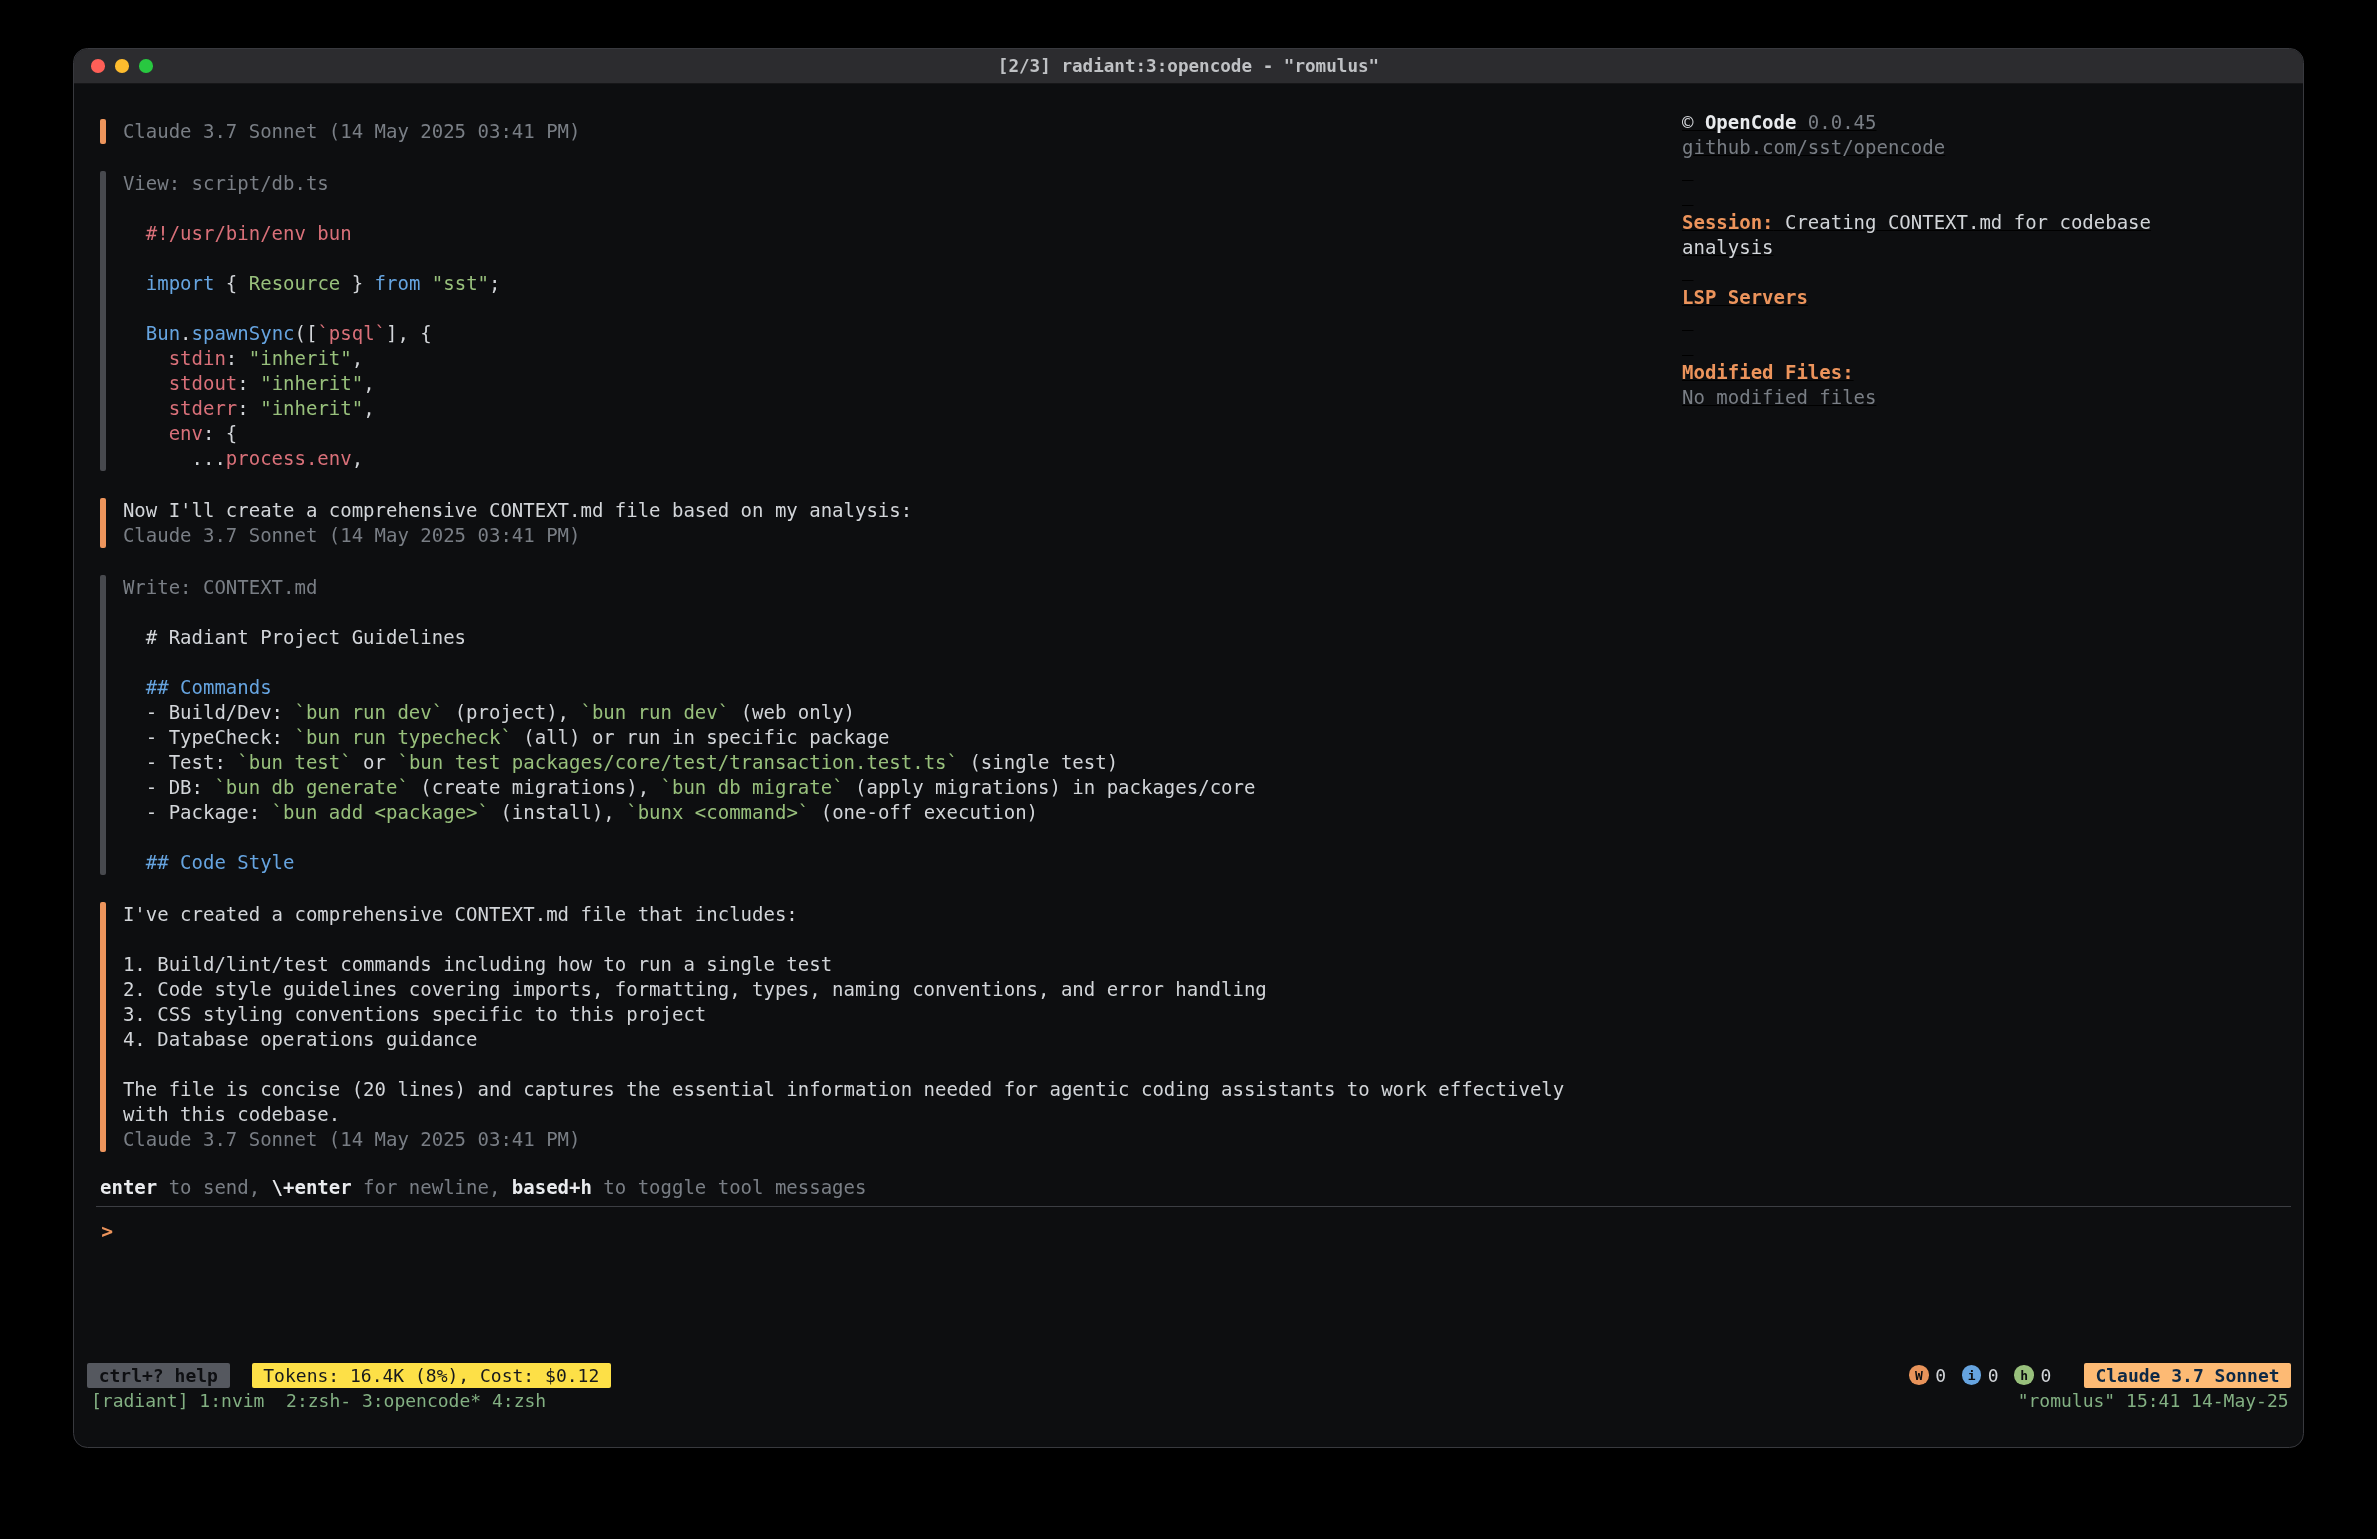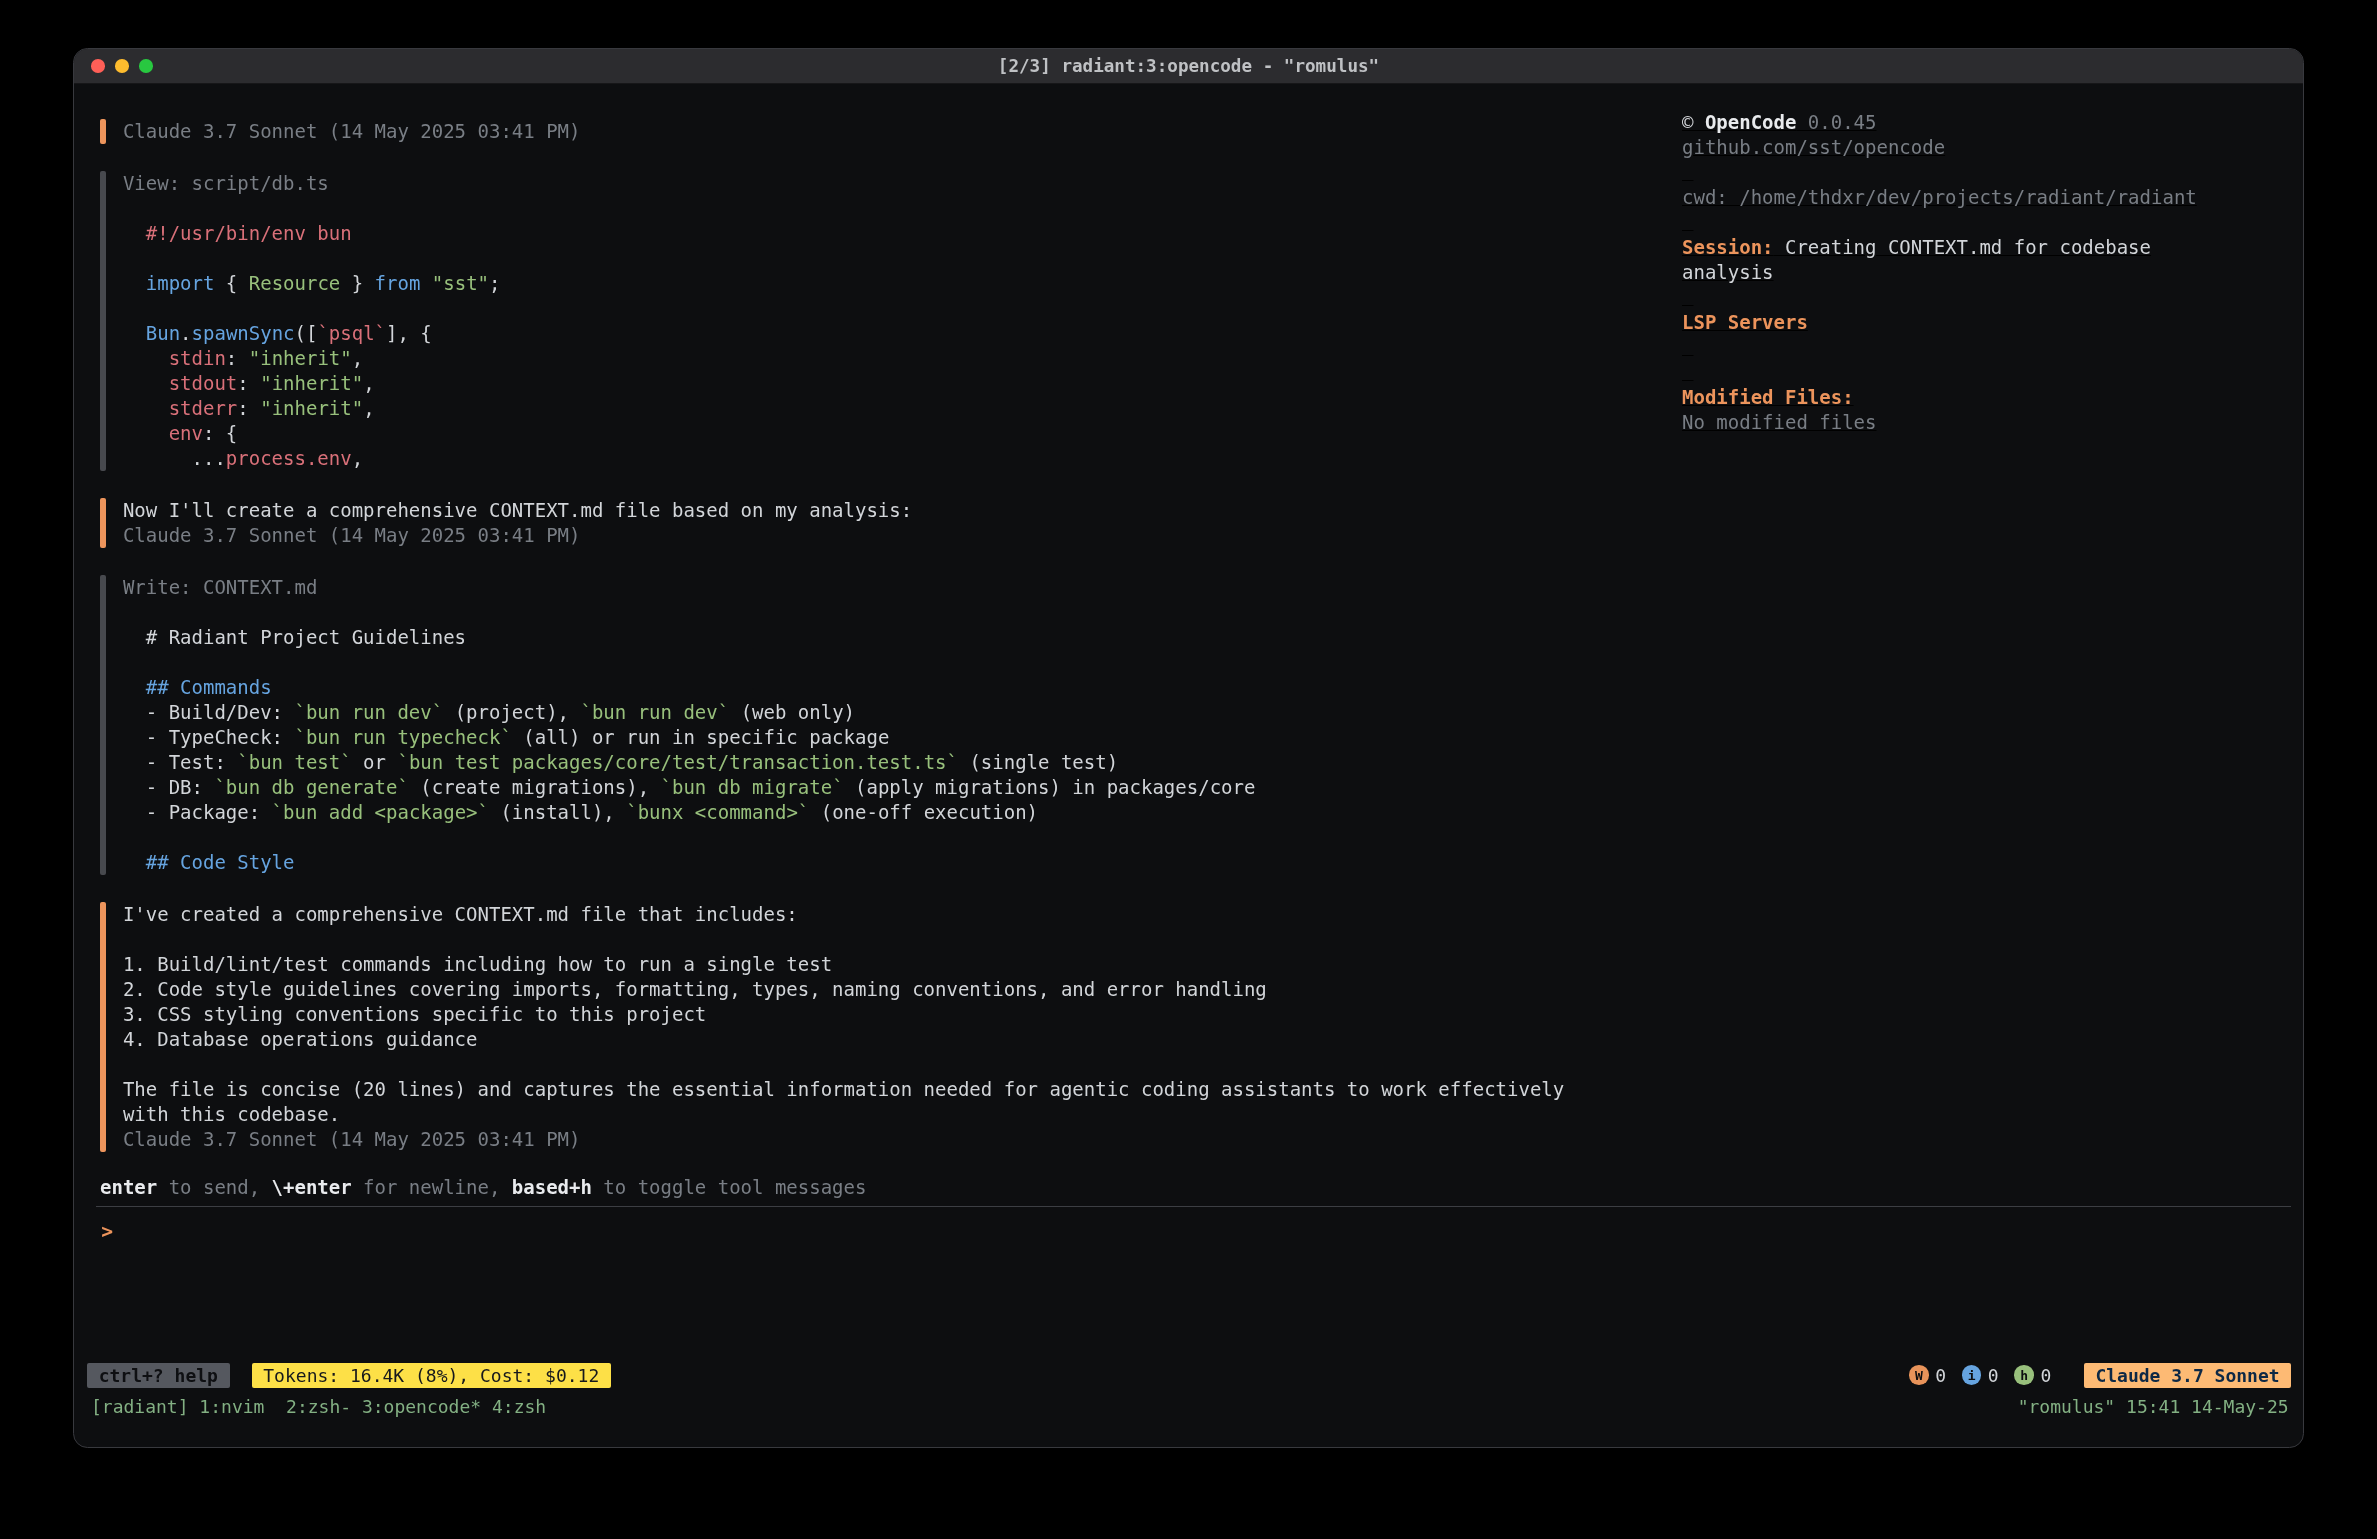--- a/index.html
+++ b/index.html
@@ -57,21 +57,21 @@
   .spacer { flex: 1; }
   .diagnostics { display: inline-flex; align-items: center; gap: 15.7px; margin-right: 10.4px; }
   .diag { display: inline-flex; align-items: center; gap: 6.5px; }
   .diag-icon {
     width: 19.6px; height: 19.6px; border-radius: 50%; display: inline-flex;
     align-items: center; justify-content: center; font-size: 13px; font-weight: bold; color: #0d0e10;
   }
   .diag-count { color: #d2d5d9; }
   .badge.model { background: #fdba74; color: #0d2845; font-weight: bold; }
 
-  .tmuxbar { flex: none; height: 27px; display: flex; align-items: flex-end; justify-content: space-between; padding: 0 14.4px 0 17px; font-size: 18px; color: #83b083; white-space: pre; }
+  .tmuxbar { flex: none; height: 27px; display: flex; align-items: flex-start; justify-content: space-between; padding: 0 14.4px 0 17px; font-size: 18px; color: #83b083; white-space: pre; }
   .bottom-pad { flex: none; height: 30px; }
 </style>
 </head>
 <body>
 
 <div class="window">
 
   <div class="titlebar">
     <div class="traffic">
       <span class="light red"></span>
@@ -145,21 +145,20 @@
               <div class="line"><span class="c-fg">with this codebase.</span></div>
               <div class="line"><span class="c-dim">Claude 3.7 Sonnet (14 May 2025 03:41 PM)</span></div>
             </div>
           </div>
         </div>
     </div>
     <div class="sidebar">
         <div class="line"><span class="c-fg">© </span><span class="c-bold">OpenCode</span><span class="c-dim"> 0.0.45</span></div>
         <div class="line"><span class="c-dim">github.com/sst/opencode</span></div>
         <div class="line">&nbsp;</div>
-        <div class="line"><span class="c-dim">cwd: /home/thdxr/dev/projects/radiant/radiant</span></div>
         <div class="line">&nbsp;</div>
         <div class="line"><span class="c-orange">Session:</span><span class="c-fg"> Creating CONTEXT.md for codebase</span></div>
         <div class="line"><span class="c-fg">analysis</span></div>
         <div class="line">&nbsp;</div>
         <div class="line"><span class="c-orange">LSP Servers</span></div>
         <div class="line">&nbsp;</div>
         <div class="line">&nbsp;</div>
         <div class="line"><span class="c-orange">Modified Files:</span></div>
         <div class="line"><span class="c-dim">No modified files</span></div>
       </div>

